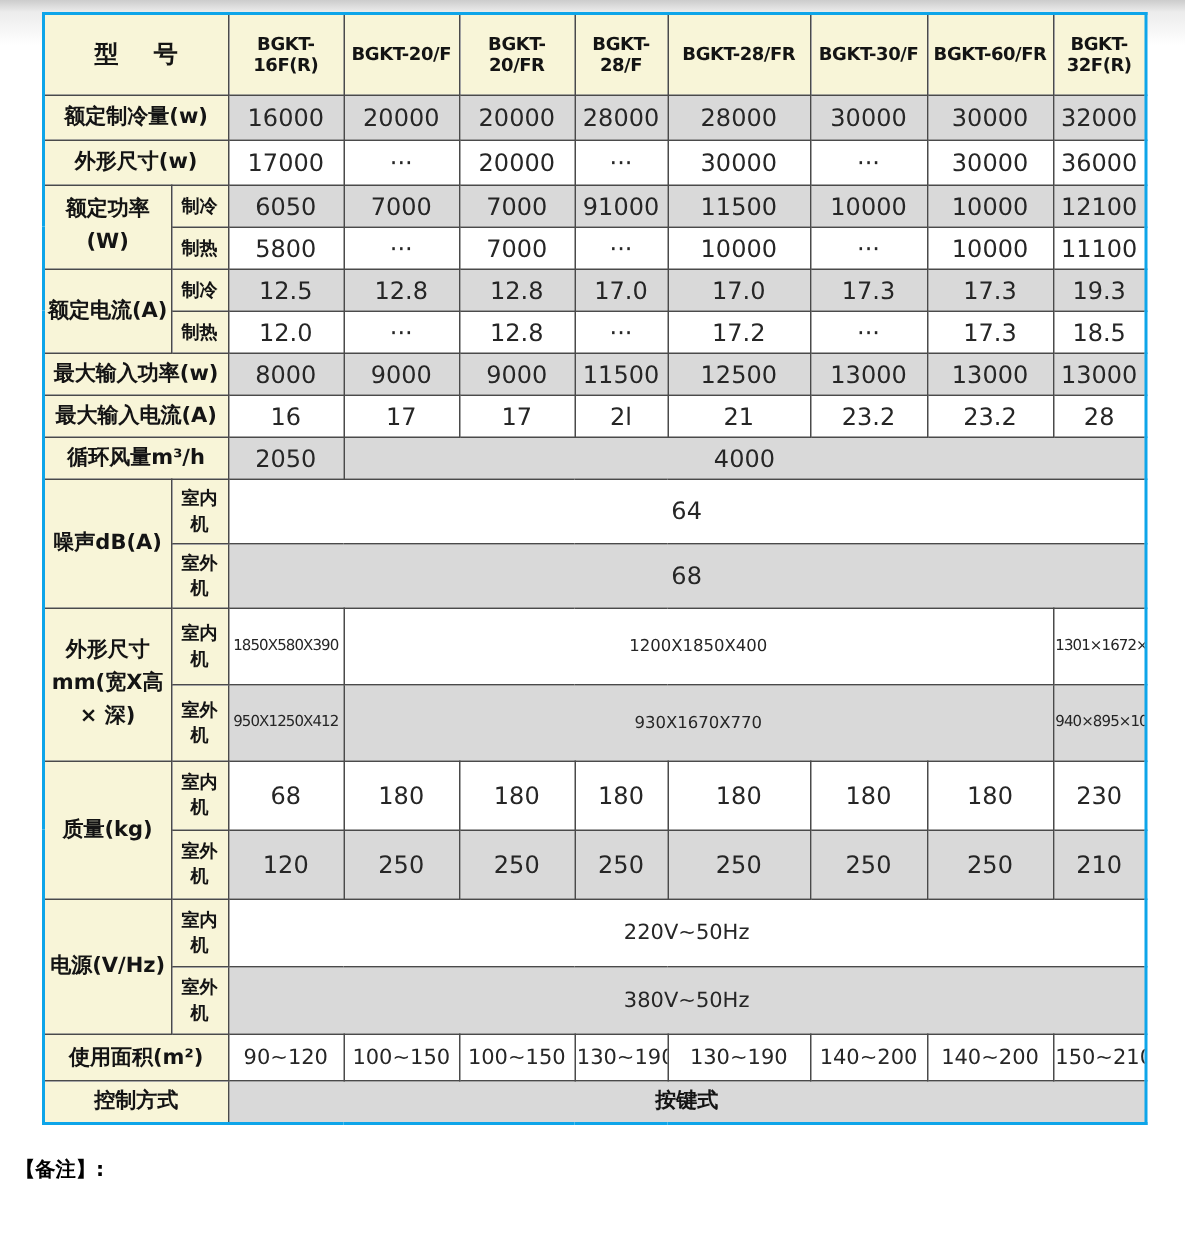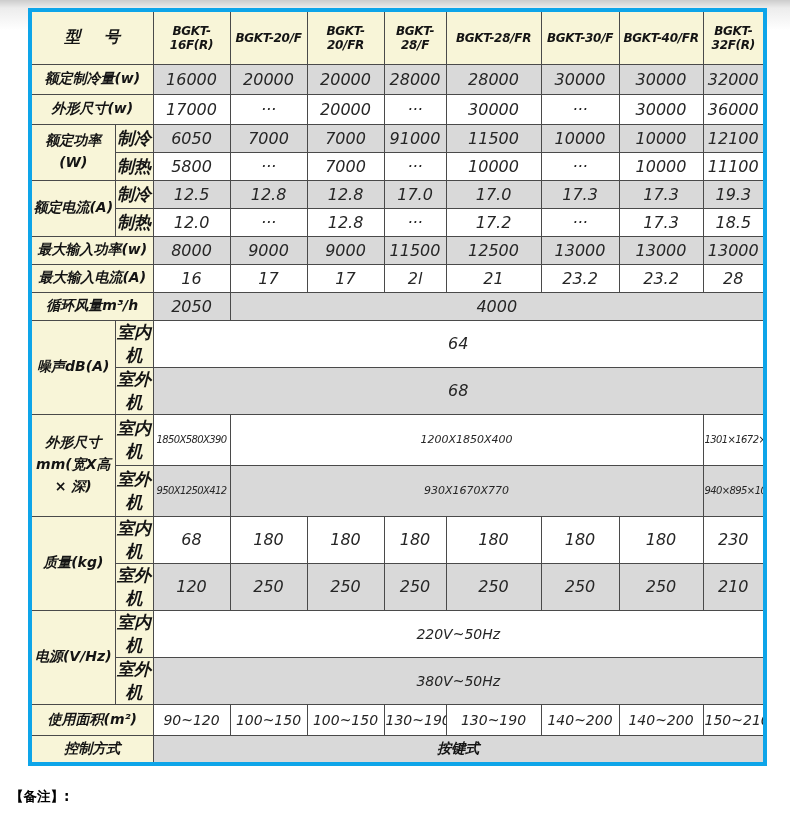--- a/index.html
+++ b/index.html
@@ -8,36 +8,35 @@
     width: 790px; height: 825px;
     font-family: "DejaVu Sans", "Liberation Sans", sans-serif;
     background: linear-gradient(180deg, #cccccc 0px, #ececec 8px, #ffffff 30px);
     color: #1a1a1a;
   }
   table.spec {
     border-collapse: collapse;
     table-layout: fixed;
     width: 734px;
     margin: 8px 0 0 28px;
-    border: 4px solid #0ea5e9;
-    font-style: italic;
+    border: 2px solid #0ea5e9;
   }
   .spec td {
     border: 1px solid #4a4a4a;
     text-align: center;
     vertical-align: middle;
     padding: 0 1px;
     overflow: hidden;
   }
   td.lab { background: #f8f5d8; font-weight: bold; color: #141414; }
   td.corner { font-size: 16px; letter-spacing: 9px; padding-left: 10px; }
   td.model { font-size: 12px; letter-spacing: -0.3px; }
   td.rowlab { font-size: 14px; }
   td.grouplab { font-size: 14px; }
-  td.sublab { font-size: 17px; text-align: center; }
+  td.sublab { font-size: 12px; text-align: center; }
   td.pre { white-space: pre-line; line-height: 1.55; }
   td.g { background: #d9d9d9; }
   td.w { background: #ffffff; }
   td.num { font-size: 16px; color: #262626; }
   td.small { font-size: 10px; letter-spacing: -0.6px; color: #262626; }
   td.mid { font-size: 11px; color: #262626; }
   td.mid2 { font-size: 14px; color: #262626; }
   td.area { font-size: 14px; color: #262626; }
   td.ctrl { font-size: 14px; font-weight: bold; color: #141414; }
   tr.rh-head { height: 54px; }
@@ -77,21 +76,21 @@
   </colgroup>
   <tbody>
     <tr class="rh-head">
       <td class="lab corner" colspan="2">型 号</td>
       <td class="lab model">BGKT-16F(R)</td>
       <td class="lab model">BGKT-20/F</td>
       <td class="lab model">BGKT-20/FR</td>
       <td class="lab model">BGKT-28/F</td>
       <td class="lab model">BGKT-28/FR</td>
       <td class="lab model">BGKT-30/F</td>
-      <td class="lab model">BGKT-40/FR</td>
+      <td class="lab model">BGKT-60/FR</td>
       <td class="lab model">BGKT-32F(R)</td>
     </tr>
 
     <tr class="rh-s">
       <td class="lab rowlab" colspan="2">额定制冷量(w)</td>
       <td class="g num">16000</td>
       <td class="g num">20000</td>
       <td class="g num">20000</td>
       <td class="g num">28000</td>
       <td class="g num">28000</td>

